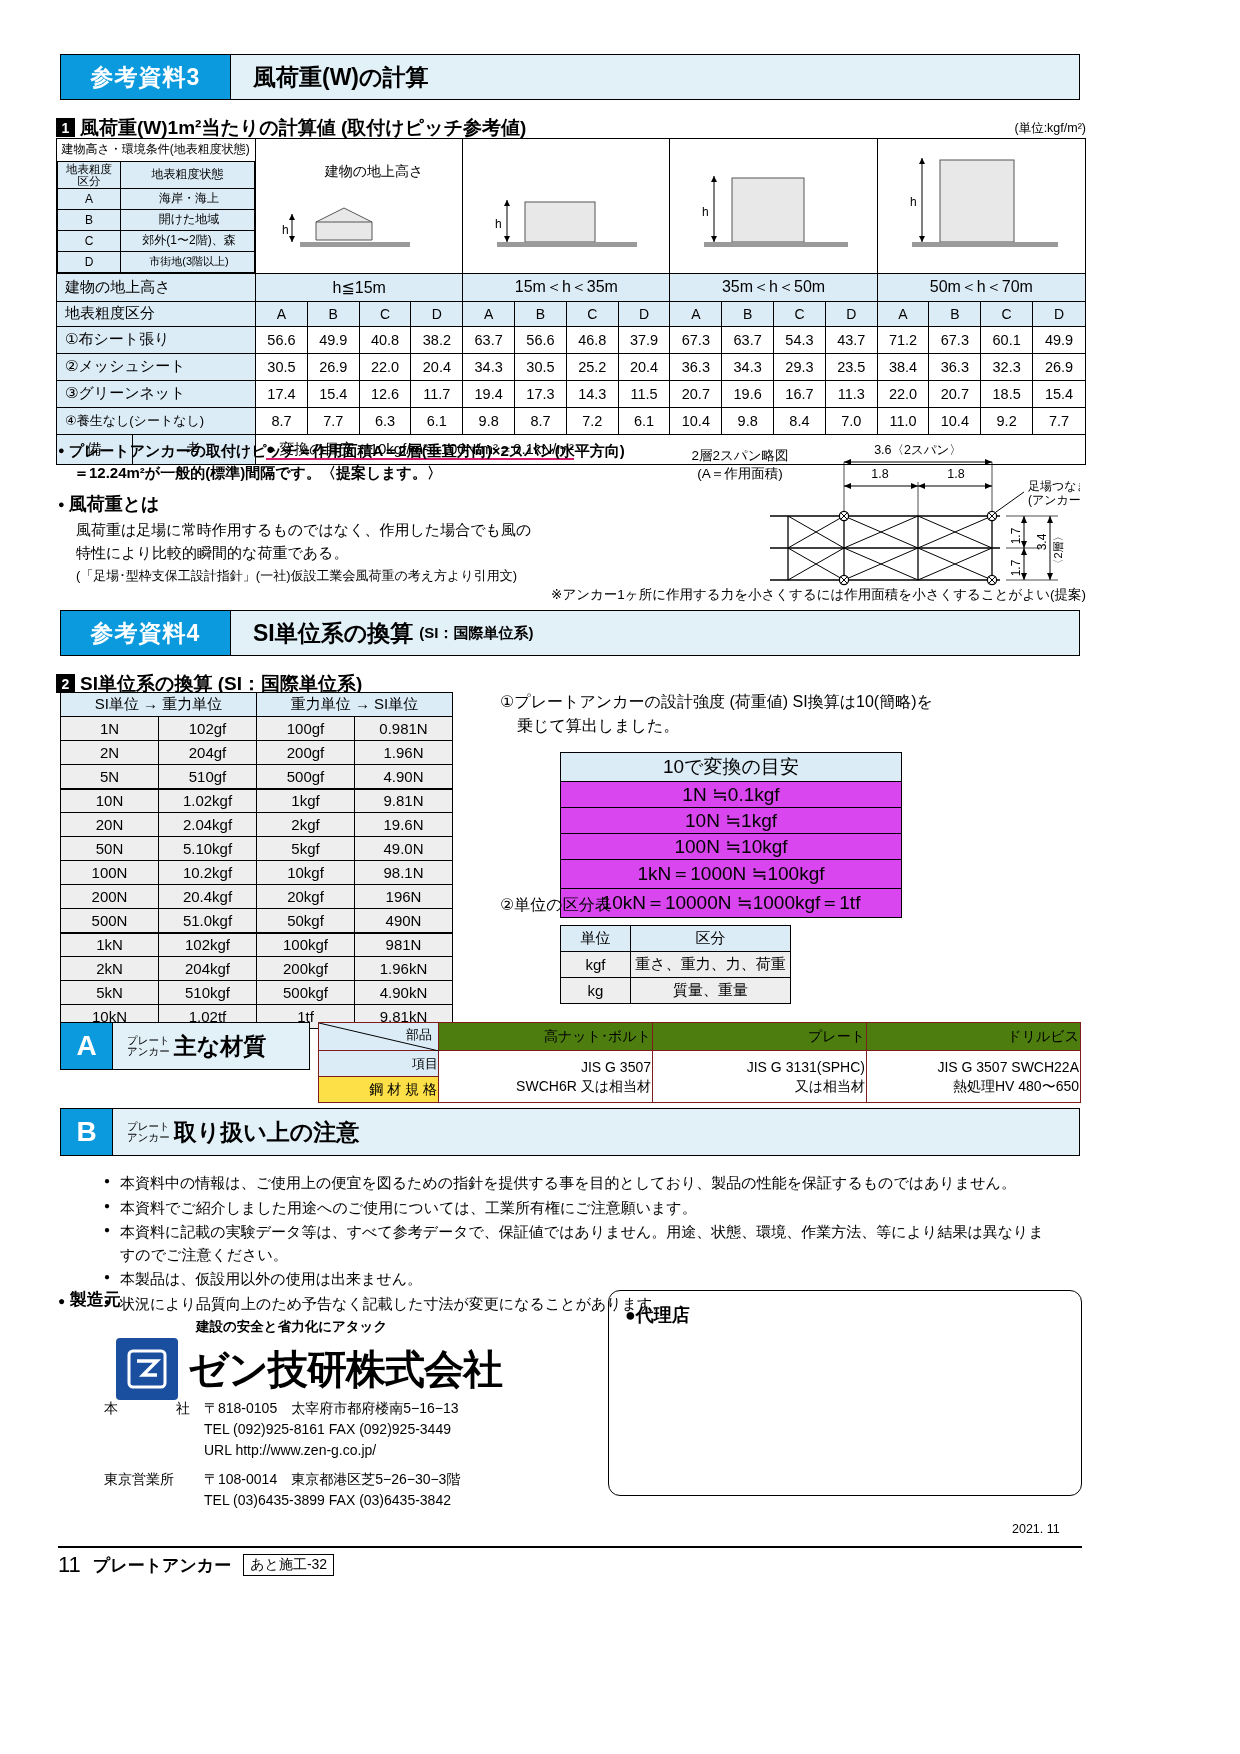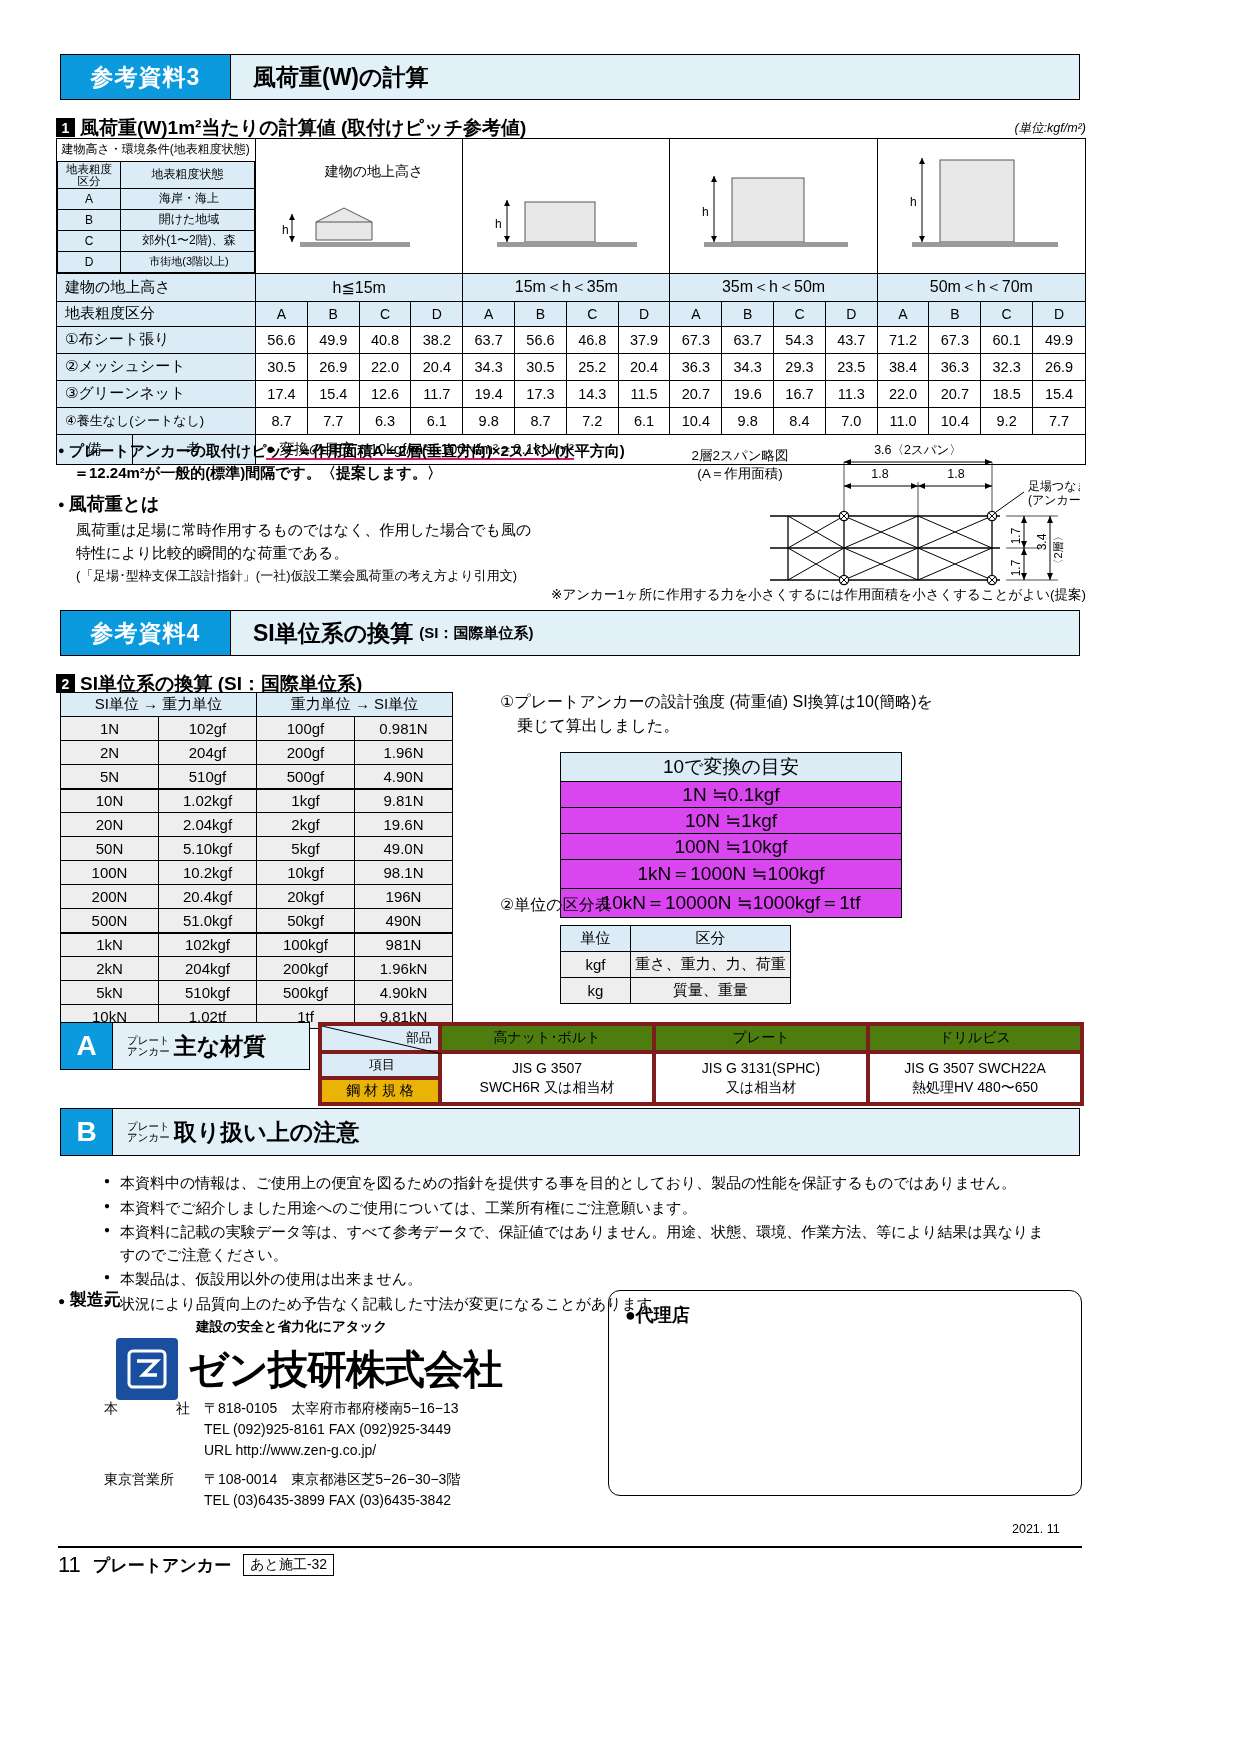--- a/index.html
+++ b/index.html
@@ -28,21 +28,21 @@
   .banner-title .sub { font-size:15px; font-weight:bold; margin-left:6px; }
 
   
   .subhead { display:flex; align-items:flex-end; margin:10px 0 4px 0; }
   .sqnum {
     background:#000; color:#fff; font-size:14px; font-weight:bold;
     width:19px; height:19px; display:inline-flex; align-items:center;
     justify-content:center; margin-right:5px; line-height:1;
   }
   .subhead-text { font-size:19px; font-weight:bold; line-height:1; }
-  .unit-note { margin-left:auto; font-size:12.5px;font-style:italic; }
+  .unit-note { margin-left:auto; font-size:12.5px; }
 
   .wt { width:1030px; border:1.5px solid #000; border-collapse:collapse; table-layout:fixed; }
   .wt td, .wt th { border:1px solid #000; font-size:13.5px; text-align:center; vertical-align:middle; }
   .wt .lblcell { background:#dcecf6; font-size:14px; text-align:left; padding-left:8px; font-weight:normal; }
   .wt .num { height:26px; font-size:14.5px; }
   .wt .grp { background:#dcecf6; font-size:16px; height:26px; }
   .wt .colcode { background:#dcecf6; font-size:14px; height:24px; }
 
   
   .legend { width:100%; height:100%; border-collapse:collapse; }
@@ -82,24 +82,24 @@
   .ab-band { border:1.5px solid #000; display:flex; align-items:stretch; }
   .ab-letter {
     width:52px; background:#0b9ade; color:#fff; font-size:28px; font-weight:bold;
     display:flex; align-items:center; justify-content:center; border-right:1.5px solid #000;
   }
   .ab-title { background:#e2f0f8; display:flex; align-items:center; padding-left:14px; flex:1; }
   .ab-small { font-size:10.5px; line-height:1.05; margin-right:4px; }
   .ab-big { font-size:23px; font-weight:bold; }
 
   .mat { border-collapse:collapse; table-layout:fixed; border:1.5px solid #000; }
-  .mat td { border:4px solid #7f1d1d; text-align:center; font-size:14px; }
+  .mat td { border:1px solid #7f1d1d; text-align:right; font-size:14px; }
   .mat .hd { background:#4d7c0f; font-weight:normal; }
   .mat .diag { background:#dcecf6; position:relative; }
-  .mat .sub { background:#eab308; }
+  .mat .sub { background:#fde047; }
 
   
   .notice { font-size:15px; line-height:1.5; }
   .notice li { list-style:none; position:relative; padding-left:16px; margin-bottom:2px; }
   .notice li::before { content:"\25CF"; position:absolute; left:0; top:1px; font-size:10px; }
   ul { margin:0; padding:0; }
 
   
   .maker-title { font-size:17px; font-weight:bold; }
   .logo-badge {

